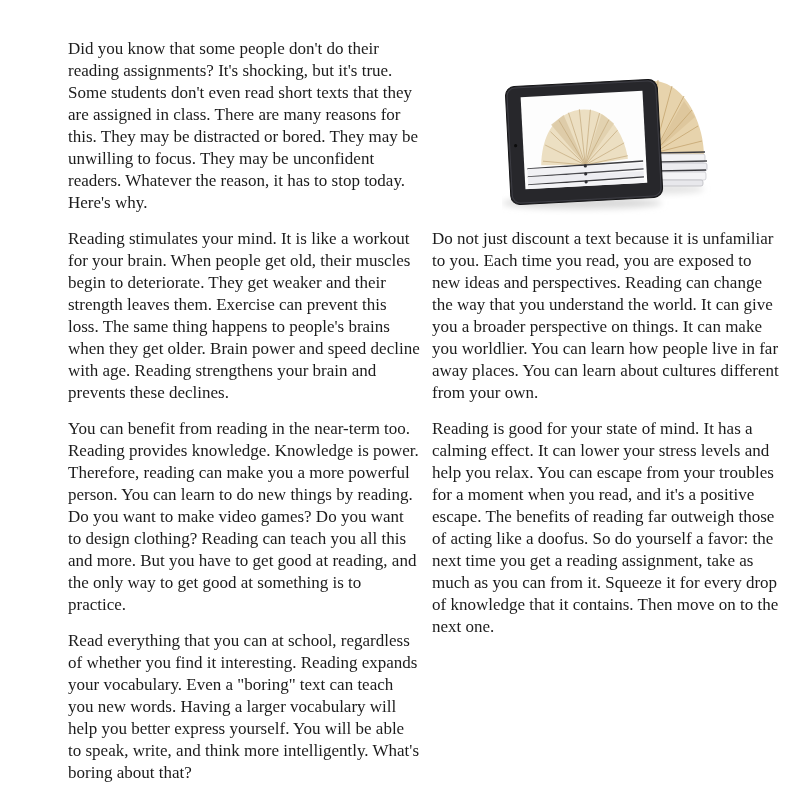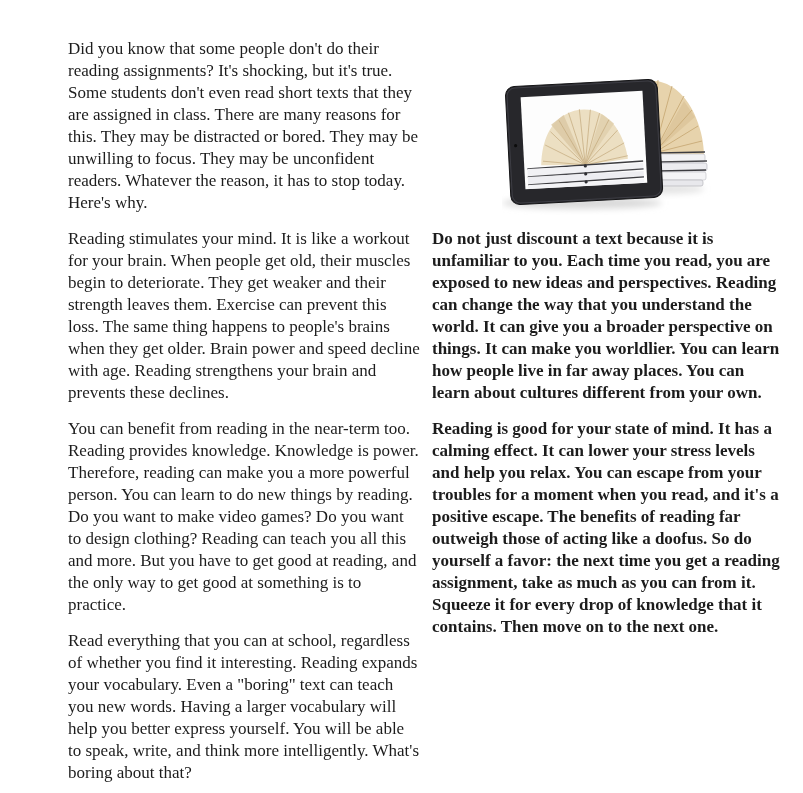--- a/index.html
+++ b/index.html
@@ -7,21 +7,21 @@
     position: relative;
     width: 803px;
     height: 793px;
     background: #ffffff;
     overflow: hidden;
     font-family: "Liberation Serif", serif;
     color: #1c1c1c;
   }
   .col { position: absolute; top: 25px; margin-top: 13px; }
   .col-left  { left: 68px;  width: 353px; }
-  .col-right { left: 432px; width: 350px; font-weight: bold; }
+  .col-right { left: 432px; width: 350px; }
   p.para {
     margin: 0 0 14px 0;
     font-size: 17px;
     line-height: 22px;
     text-align: left;
     color: #1c1c1c;
   }
   .illustration {
     width: 210px;
     height: 162px;

